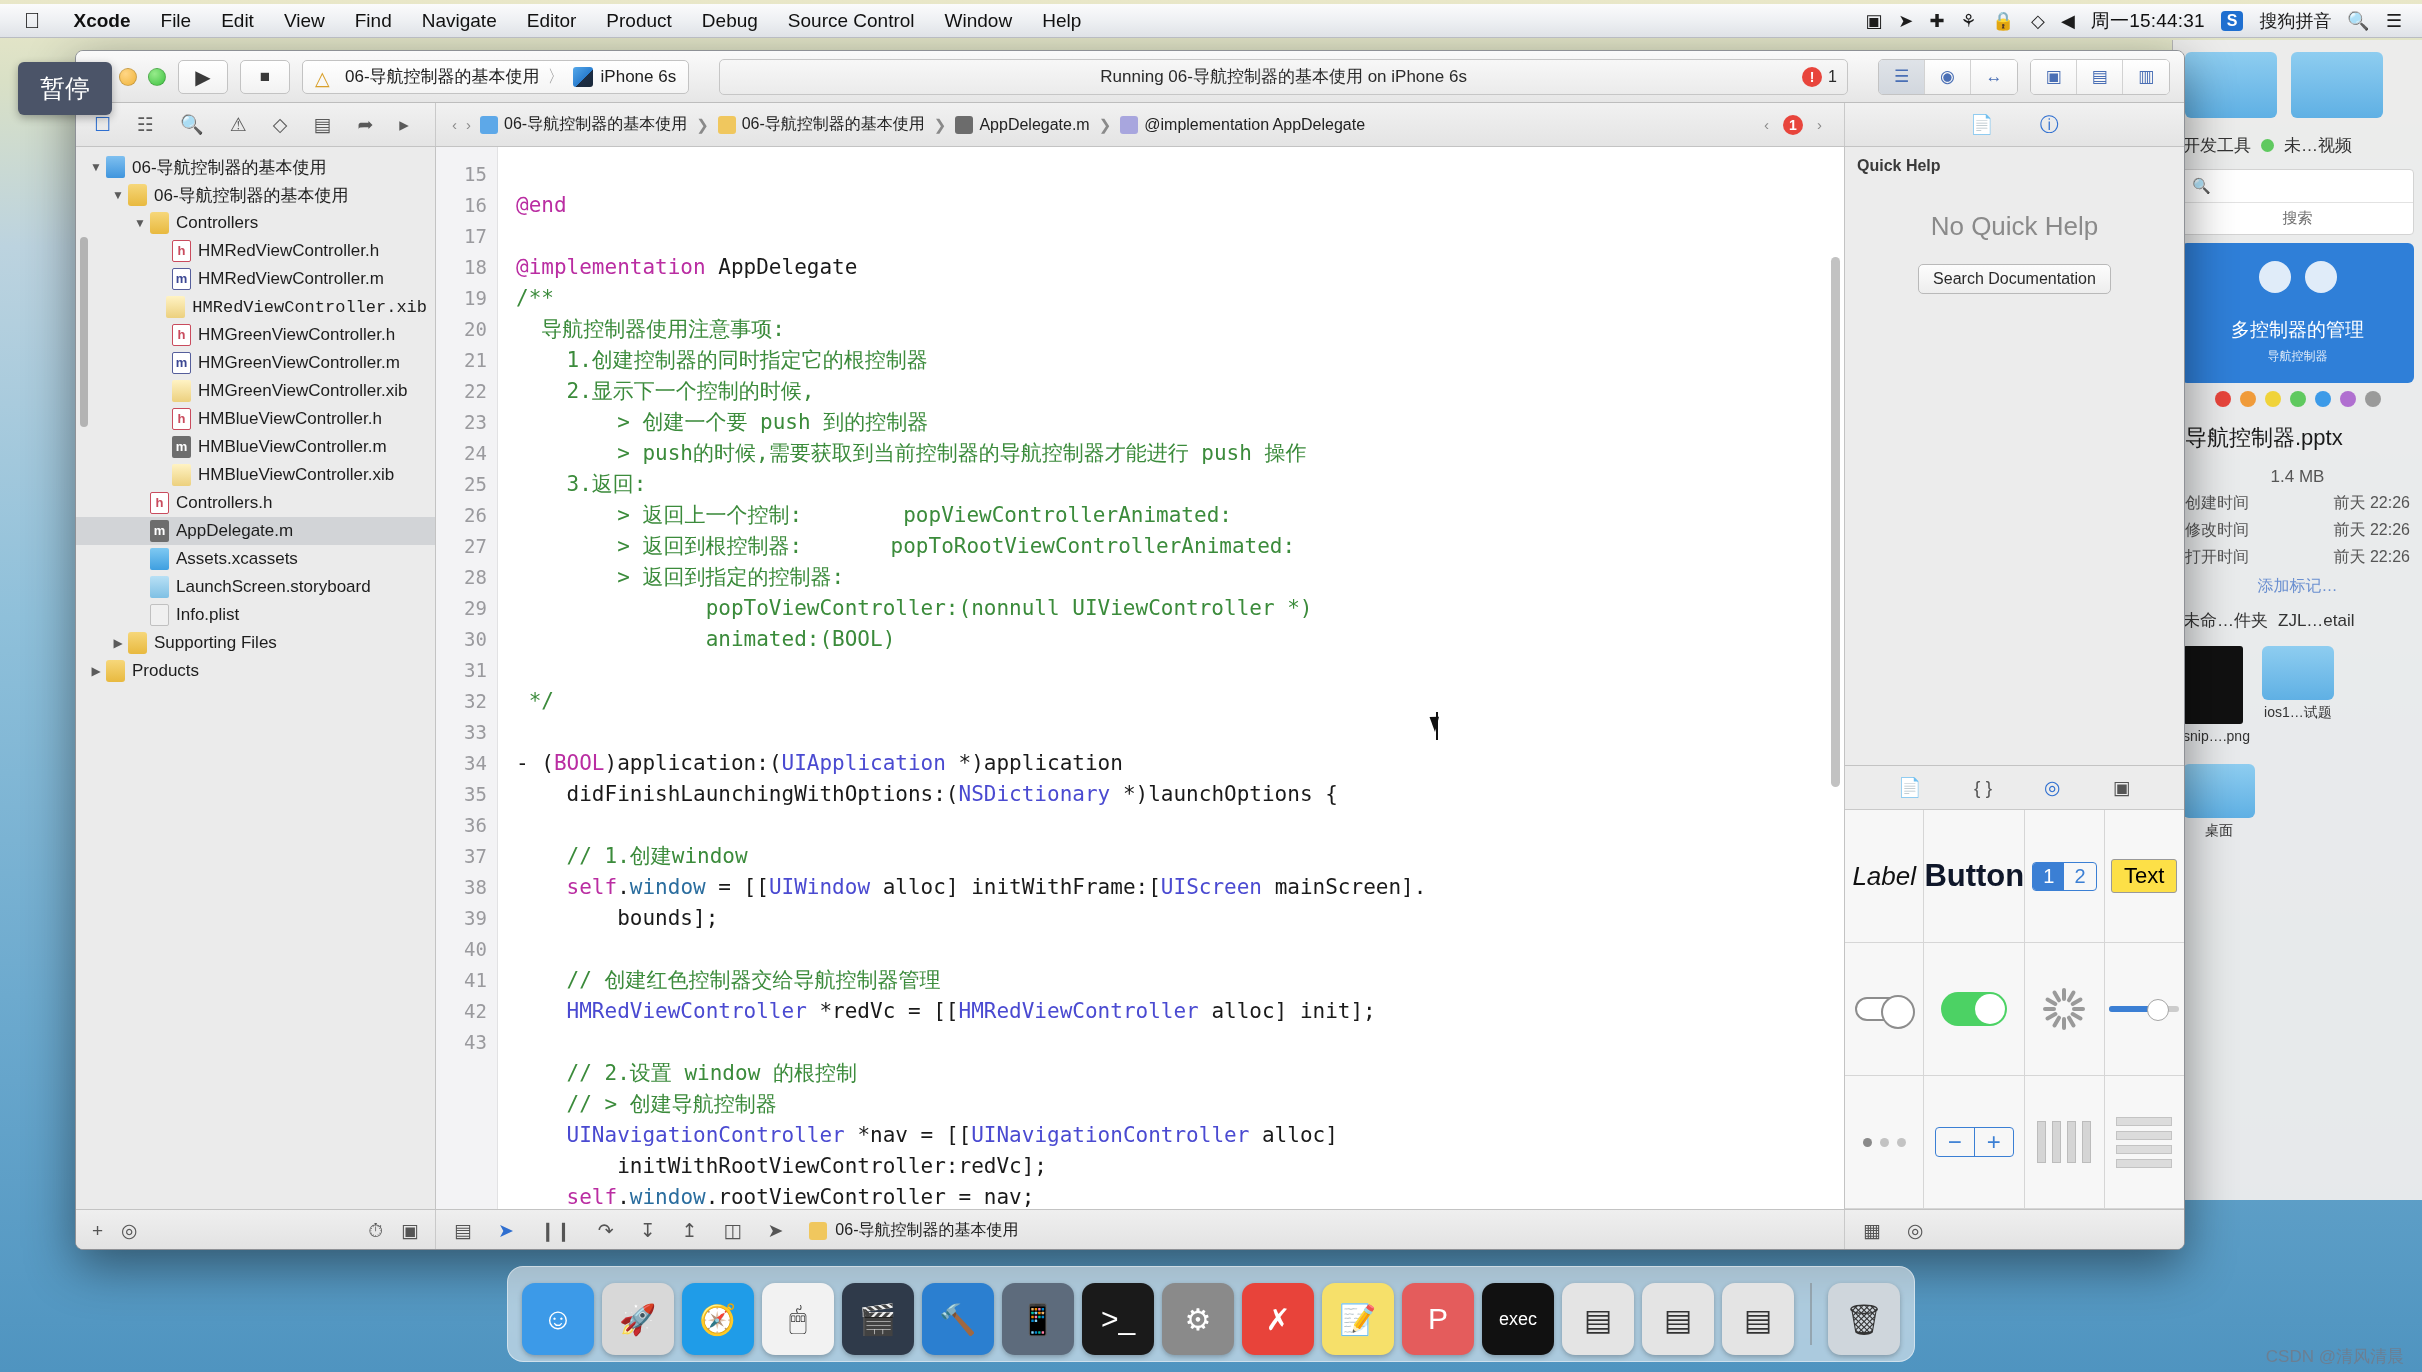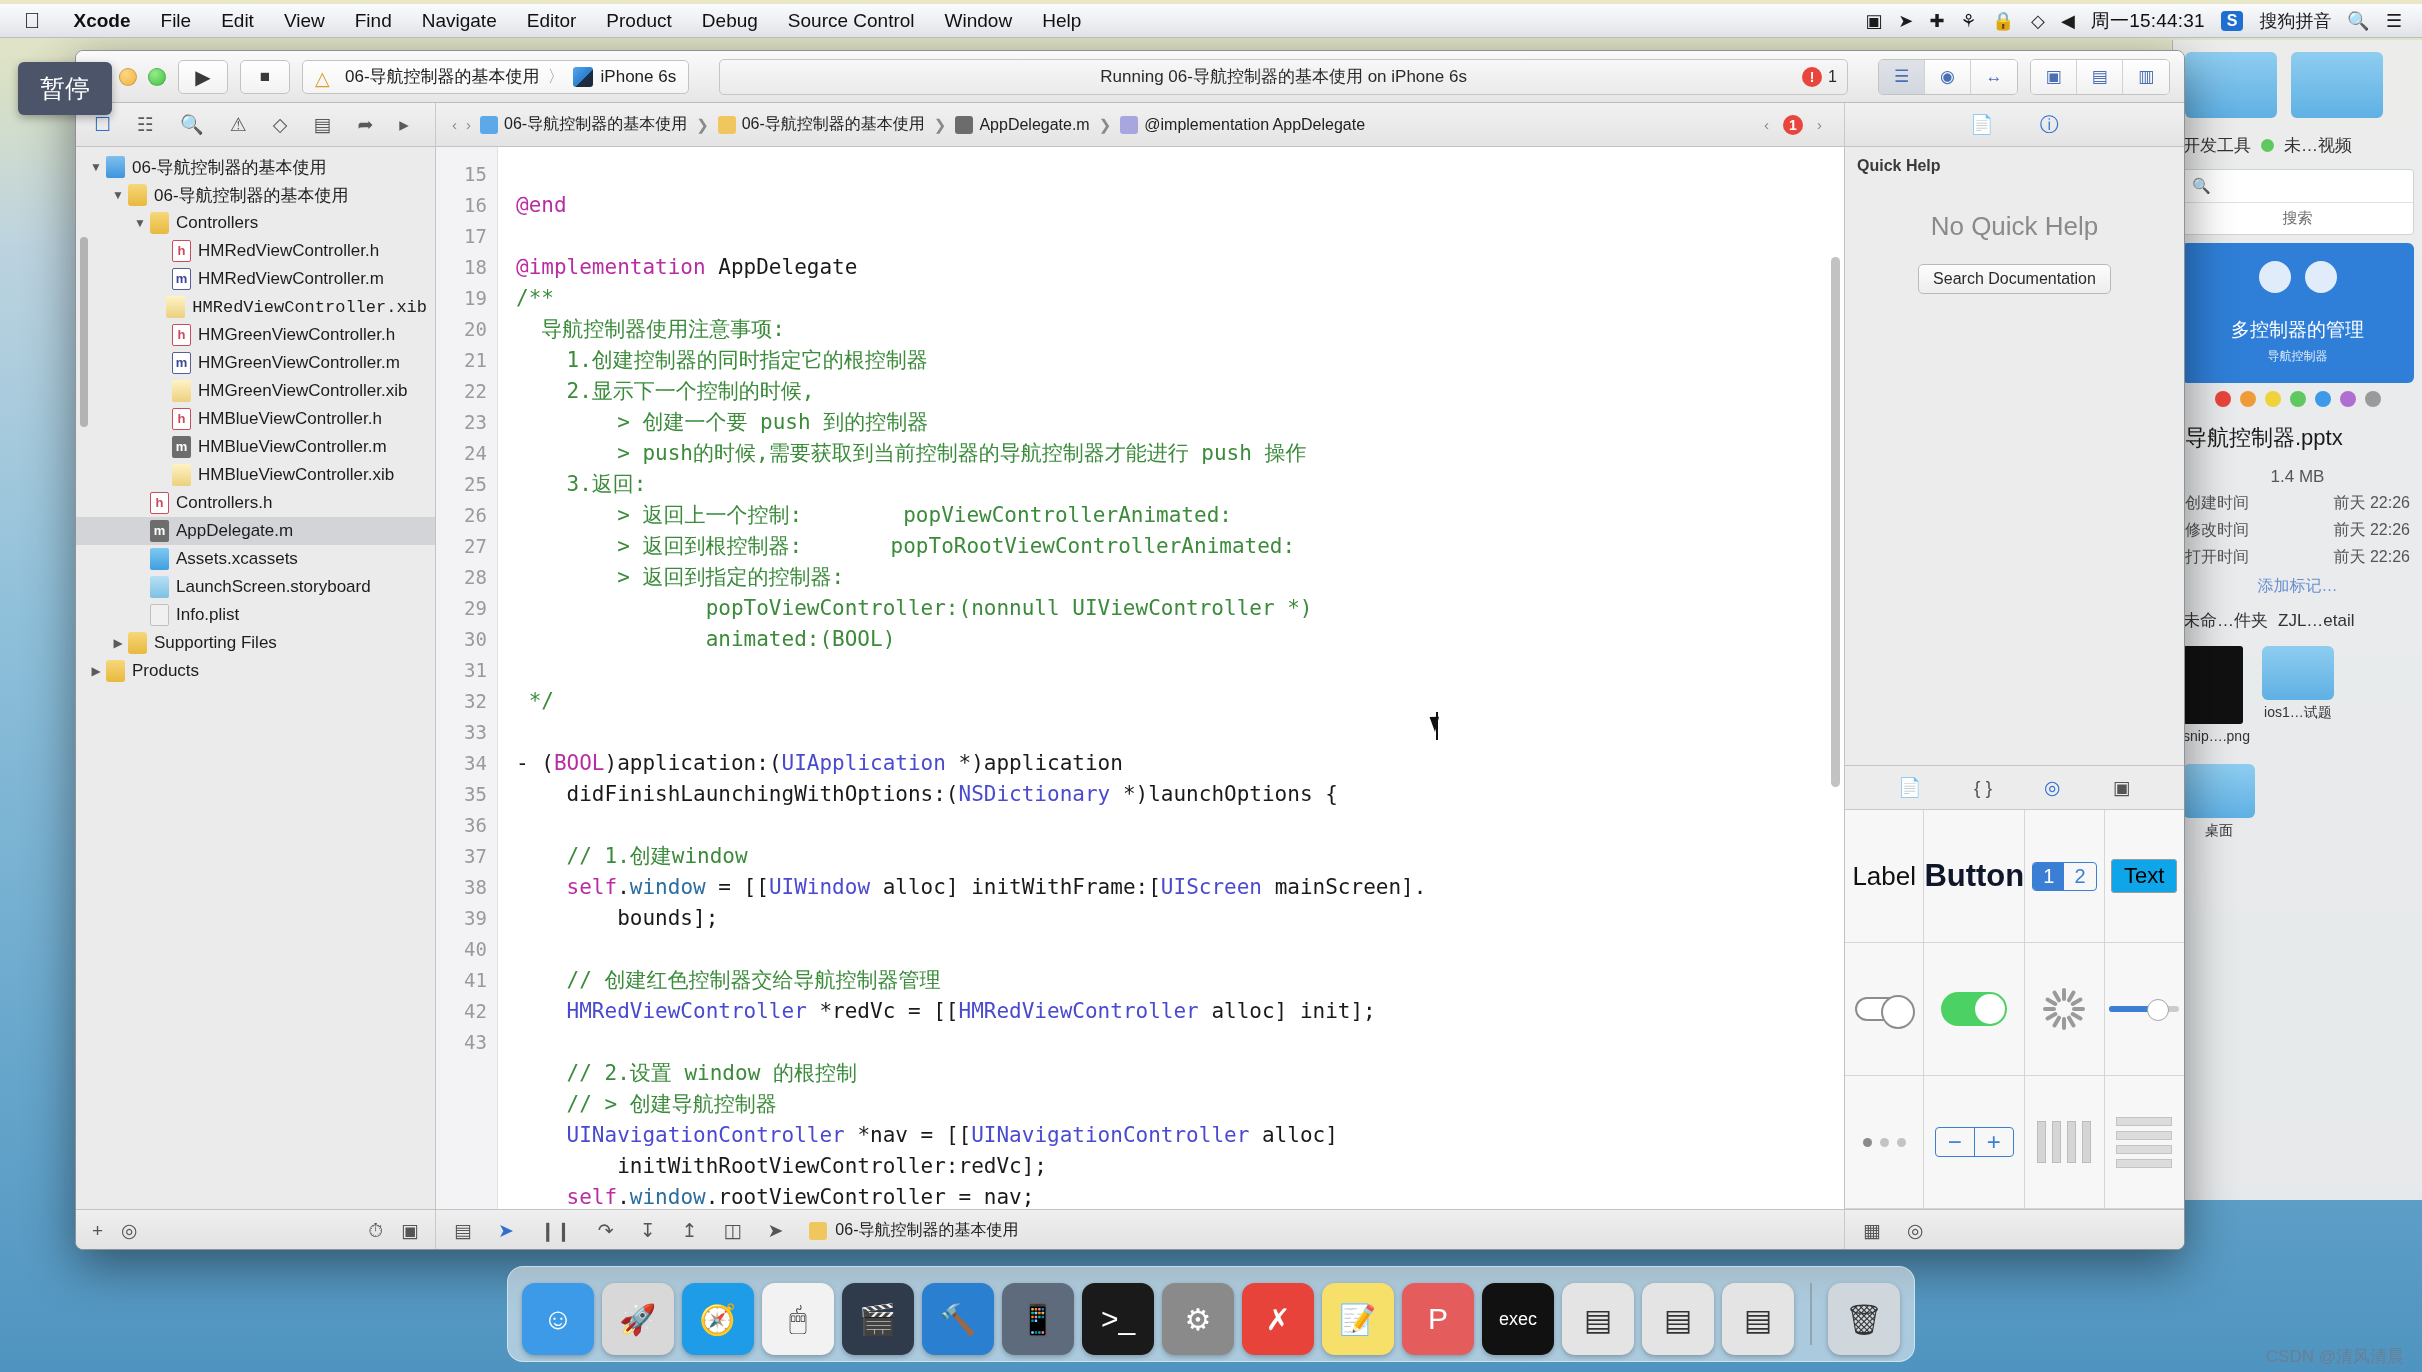--- a/index.html
+++ b/index.html
@@ -156,27 +156,27 @@
      background:linear-gradient(180deg,#fdfdfd,#ededed); border:1px solid #b9b9b9;
      border-radius:5px; color:#2a2a2a; }
   #lib-bar { margin-top:auto; border-top:1px solid #c3c3c3; height:44px;
      display:flex; align-items:center; justify-content:center; gap:52px; font-size:19px; color:#555;}
   #lib-bar .on { color:#2f6fd0; }
   #lib-grid { height:400px; border-top:1px solid #c9c9c9; background:#f4f4f4;
      display:grid; grid-template-columns:repeat(4,1fr); grid-template-rows:repeat(3,1fr); }
   .lib-cell { border-right:1px solid #d6d6d6; border-bottom:1px solid #d6d6d6;
      display:flex;align-items:center;justify-content:center; background:#f7f7f7; }
   .lib-cell:nth-child(4n){border-right:none;}
-  .lbl-label{font-size:26px;color:#111;}
+  .lbl-label{font-size:26px;color:#111;font-style:italic;}
   .lbl-button{font-size:31px;color:#0f172a;font-weight:bold;}
   .lbl-seg{display:flex;border:1px solid #3b7fd4;border-radius:4px;overflow:hidden;font-size:20px;}
   .lbl-seg i{font-style:normal;padding:2px 10px;}
   .lbl-seg i:first-child{background:#3b7fd4;color:#fff;}
   .lbl-seg i:last-child{color:#3b7fd4;}
-  .lbl-text{border:1px solid #9a9a9a;border-radius:3px;padding:3px 12px;font-size:22px;background:#0ea5e9;}
+  .lbl-text{border:1px solid #9a9a9a;border-radius:3px;padding:3px 12px;font-size:22px;background:#fde047;}
   .sw-off{width:58px;height:24px;border:2px solid #8d8d8d;border-radius:14px;position:relative;background:#fff;}
   .sw-off:after{content:"";position:absolute;right:-4px;top:-4px;width:30px;height:30px;border-radius:50%;
      border:2px solid #8d8d8d;background:#fff;}
   .sw-on{width:66px;height:34px;border-radius:18px;background:#4cd264;position:relative;}
   .sw-on:after{content:"";position:absolute;right:2px;top:2px;width:30px;height:30px;border-radius:50%;background:#fff;}
   .spinner{width:44px;height:44px;position:relative;}
   .spinner i{position:absolute;left:20px;top:1px;width:4px;height:13px;background:#9a9a9a;
      border-radius:2px;transform-origin:2px 21px;font-style:normal;}
   .slider{width:70px;height:6px;background:#ccc;border-radius:3px;position:relative;}
   .slider:before{content:"";position:absolute;left:0;top:0;width:42px;height:6px;background:#3b7fd4;border-radius:3px;}

